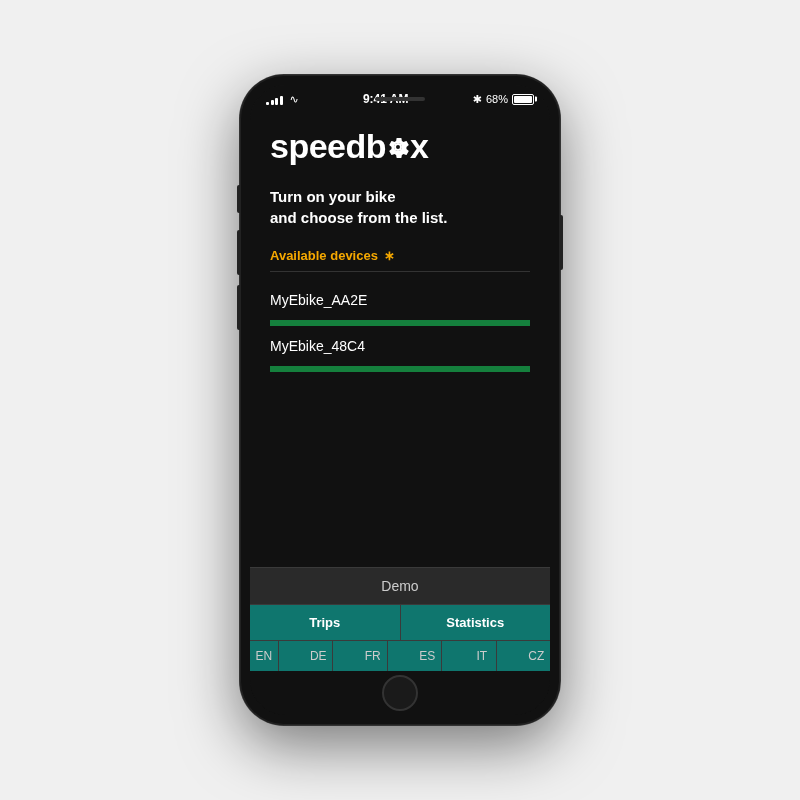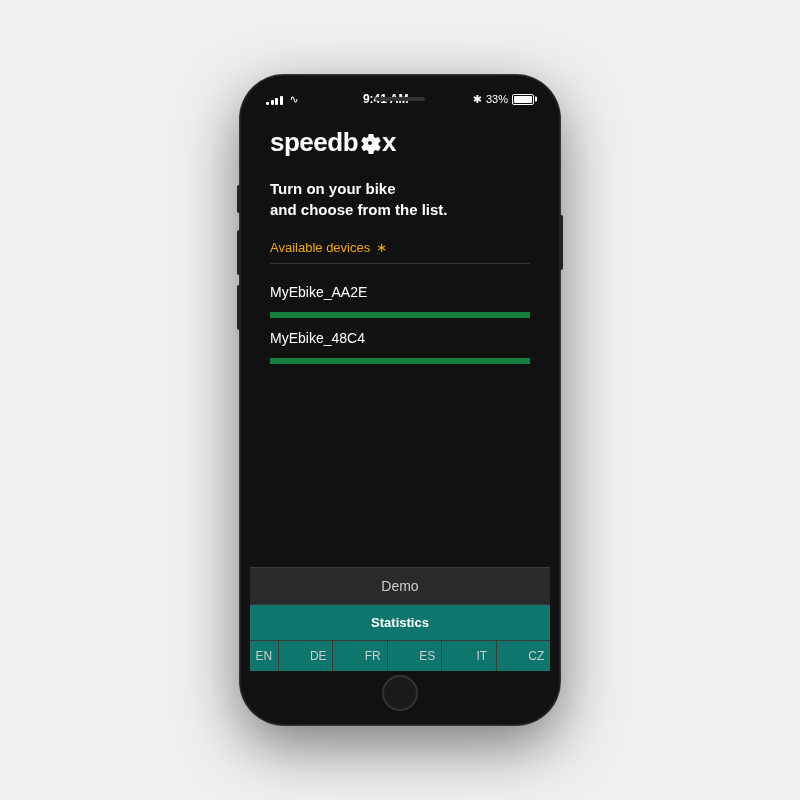--- a/index.html
+++ b/index.html
@@ -132,21 +132,21 @@
       flex-shrink: 0;
     }
 
     .app-logo {
       display: flex;
       align-items: center;
     }
 
     .logo-text {
       color: white;
-      font-size: 26px;
+      font-size: 34px;
       font-weight: 700;
       letter-spacing: -0.5px;
     }
 
     .logo-gear {
       display: inline-flex;
       align-items: center;
       justify-content: center;
       color: white;
       font-size: 20px;
@@ -165,21 +165,21 @@
       color: white;
       font-size: 15px;
       font-weight: 600;
       line-height: 1.4;
       margin-bottom: 20px;
     }
 
     .available-label {
       color: #f5a800;
       font-size: 13px;
-      font-weight: 400;
+      font-weight: 700;
       display: flex;
       align-items: center;
       gap: 6px;
       margin-bottom: 8px;
       padding-bottom: 8px;
       border-bottom: 1px solid #333;
     }
 
     .bt-icon {
       color: #f5a800;
@@ -349,21 +349,21 @@
           <div class="signal-bar" style="height:3px"></div>
           <div class="signal-bar" style="height:5px"></div>
           <div class="signal-bar" style="height:7px"></div>
           <div class="signal-bar" style="height:9px"></div>
         </div>
         <span class="wifi-icon">∿</span>
       </div>
       <span class="status-time">9:41 AM</span>
       <div class="status-right">
         <span>✱</span>
-        <span>33%</span>
+        <span>68%</span>
         <div class="battery-icon">
           <div class="battery-fill"></div>
         </div>
       </div>
     </div>
 
     <div class="app-screen">
 
       <div class="app-header">
         <div class="app-logo">
@@ -394,20 +394,23 @@
           <span>MyEbike_48C4</span>
         </div>
 
       </div>
 
       <div class="bottom-section">
         <div class="demo-bar">
           <span>Demo</span>
         </div>
         <div class="nav-tabs">
+          <div class="nav-tab">
+            <span>Trips</span>
+          </div>
           <div class="nav-tab">
             <span>Statistics</span>
           </div>
         </div>
         <div class="lang-bar">
           <div class="lang-item"><span>EN</span></div>
           <div class="lang-item"><span>DE</span></div>
           <div class="lang-item"><span>FR</span></div>
           <div class="lang-item"><span>ES</span></div>
           <div class="lang-item"><span>IT</span></div>

